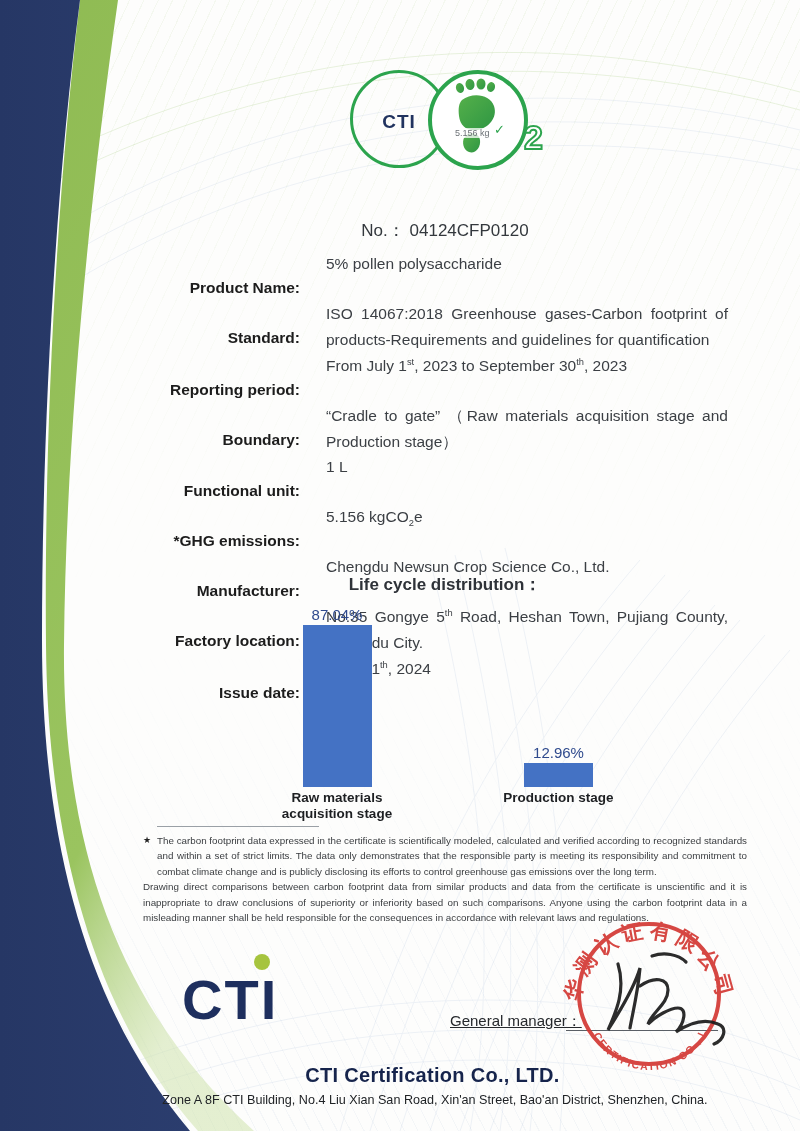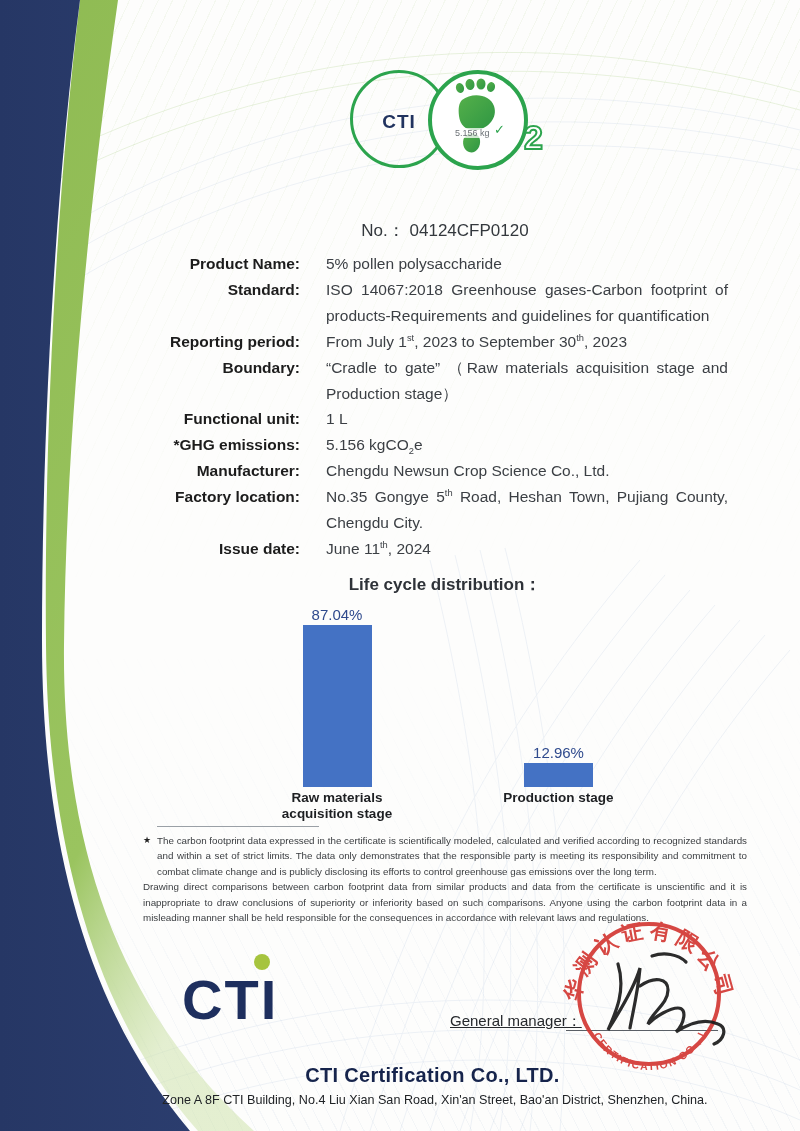--- a/index.html
+++ b/index.html
@@ -43,21 +43,21 @@
 
   
   .title{position:absolute;left:110px;top:172px;width:650px;text-align:center;
     font-size:30px;font-weight:800;color:#1d3160;letter-spacing:.2px;}
   .cert-no{position:absolute;left:150px;top:219px;width:590px;text-align:center;
     font-size:17px;color:#33383d;}
 
   
   .fields{position:absolute;left:135px;top:251px;width:593px;}
   .frow{display:flex;align-items:flex-start;line-height:25.9px;font-size:15.5px;}
-  .flabel{width:165px;text-align:right;font-weight:bold;color:#1c1c1c;flex:none;}
+  .flabel{width:165px;text-align:right;font-weight:bold;color:#1c1c1c;flex:none;margin-top:24px;}
   .fvalue{margin-left:26px;flex:1;color:#3b3f44;text-align:justify;}
   .fvalue sup{font-size:60%;vertical-align:super;line-height:0;}
   .fvalue sub{font-size:60%;vertical-align:sub;line-height:0;}
 
   
   .chart-title{position:absolute;left:150px;top:573px;width:590px;text-align:center;
     font-size:17px;font-weight:bold;color:#2e3238;}
   .chart{position:absolute;left:267px;top:600px;width:460px;height:235px;}
   .bar-col{position:absolute;bottom:48px;display:flex;flex-direction:column;align-items:center;}
   .bar-col.c0{left:0;width:140px;}

